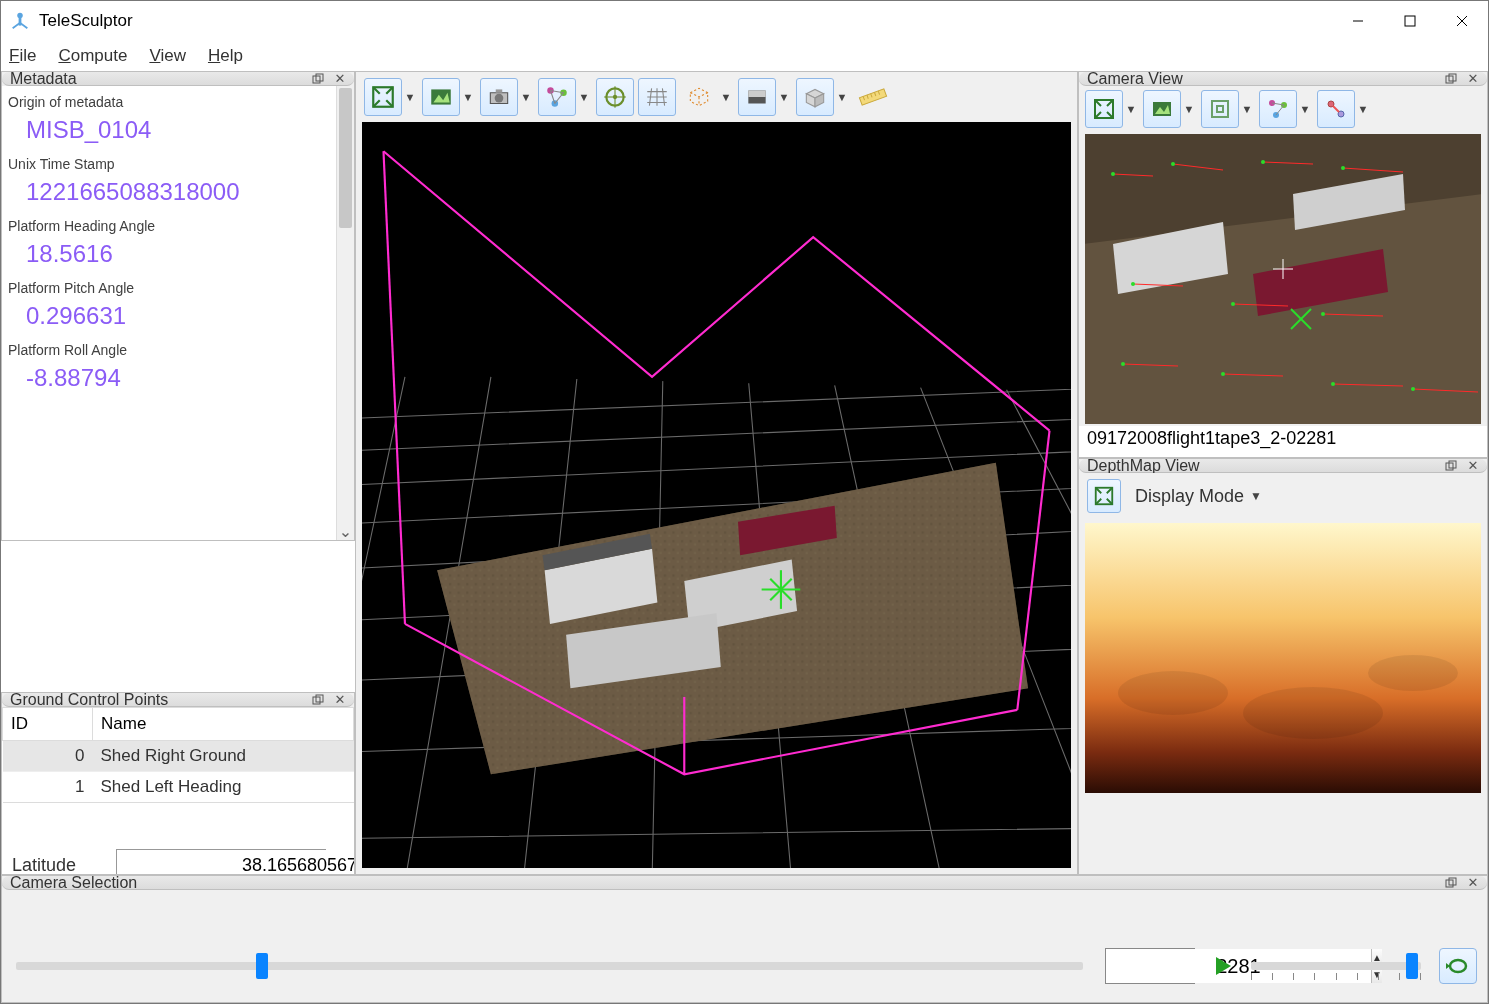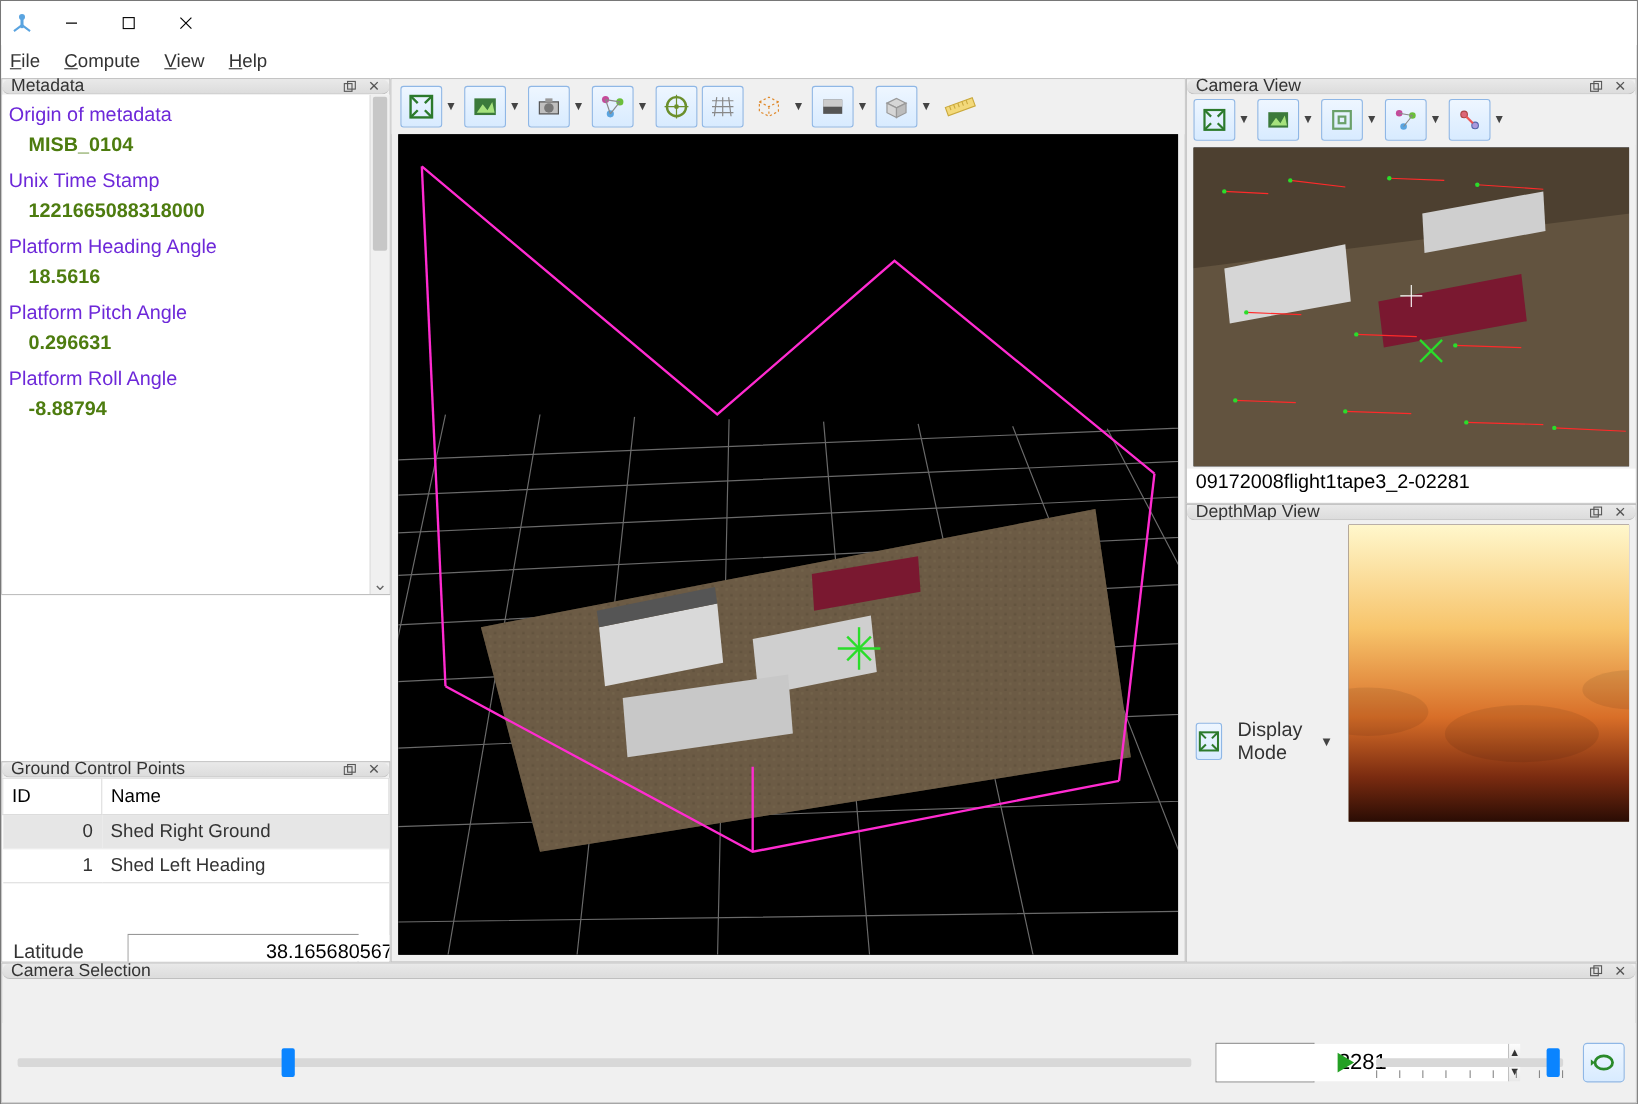--- a/index.html
+++ b/index.html
@@ -84,22 +84,22 @@
   }
   .panel-body { flex:1; background:#fff; overflow:hidden; min-height:0; }
 
   
   .left-top { grid-column:1; grid-row:1/3; height: 470px; }
   .left-bot { grid-column:1; grid-row:3; }
 
   
   .meta-list { position:relative; height:100%; overflow:hidden; }
   .meta-inner { padding: 4px 6px; }
-  .meta-key { color:#6d28d9; font-size:18px; padding:4px 0; }
-  .meta-val { color:#4d7c0f; font-size:18px; padding:2px 0 8px 18px; font-weight:700; }
+  .meta-key { color:#404040; font-size:14px; padding:4px 0; }
+  .meta-val { color:#8b5cf6; font-size:24px; padding:2px 0 8px 18px; font-weight:400; }
   .vscroll {
     position:absolute; right:0; top:0; bottom:0; width:18px; background:#f0f0f0;
     border-left:1px solid #ddd;
   }
   .vscroll .thumb { position:absolute; left:2px; right:2px; top:2px; height:140px; background:#c7c7c7; border-radius:2px; }
   .vscroll .arrow { position:absolute; left:0; right:0; height:18px; display:flex; align-items:center; justify-content:center; color:#666; }
   .vscroll .arrow.bot { bottom:0; }
 
   
   .gcp-body { padding:0; display:flex; flex-direction:column; height:100%;gap:15px; }
@@ -182,20 +182,21 @@
 <body>
 
 <div class="titlebar">
   <span class="logo">
     <svg viewBox="0 0 24 24" width="22" height="22">
       <circle cx="12" cy="6" r="3" fill="#5aa4e0"></circle>
       <rect x="10.5" y="8" width="3" height="9" fill="#5aa4e0"></rect>
       <path d="M4 20 L12 14 L20 20" stroke="#5aa4e0" stroke-width="2" fill="none"></path>
     </svg>
   </span>
+  <span class="title">TeleSculptor</span>
   <div class="winbtns">
     <div class="winbtn">
         <svg width="12" height="12">
           <line x1="1" y1="6" x2="11" y2="6" stroke="#000" stroke-width="1"></line>
         </svg>
       </div>
     <div class="winbtn">
         <svg width="12" height="12">
           <rect x="1" y="1" width="10" height="10" fill="none" stroke="#000" stroke-width="1"></rect>
         </svg>
@@ -577,21 +578,21 @@
       <span class="panel-btns">
         <span class="panel-btn">
             <svg width="12" height="12">
               <rect x="1" y="3" width="7" height="7" fill="none" stroke="#555"></rect>
               <rect x="4" y="1" width="7" height="7" fill="none" stroke="#555"></rect>
             </svg>
           </span>
         <span class="panel-btn">✕</span>
       </span>
     </div>
-    <div class="panel-body" style="background:#f0f0f0; display:flex; ">
+    <div class="panel-body" style="background:#f0f0f0; display:flex; flex-direction:column;">
       <div class="depth-toolbar">
         <div class="tbtn box" style="width:34px;height:34px">
           <svg width="22" height="22" viewBox="0 0 24 24">
               <rect x="3" y="3" width="18" height="18" fill="none" stroke="#2c7a2c" stroke-width="2"></rect>
               <path d="M3 3 L9 9 M21 3 L15 9 M3 21 L9 15 M21 21 L15 15" stroke="#2c7a2c" stroke-width="2"></path>
             </svg>
         </div>
         <div style="display:flex; align-items:center; gap:6px;">
           <span>Display Mode</span>
           <span style="font-size:12px;color:#444">▼</span>

